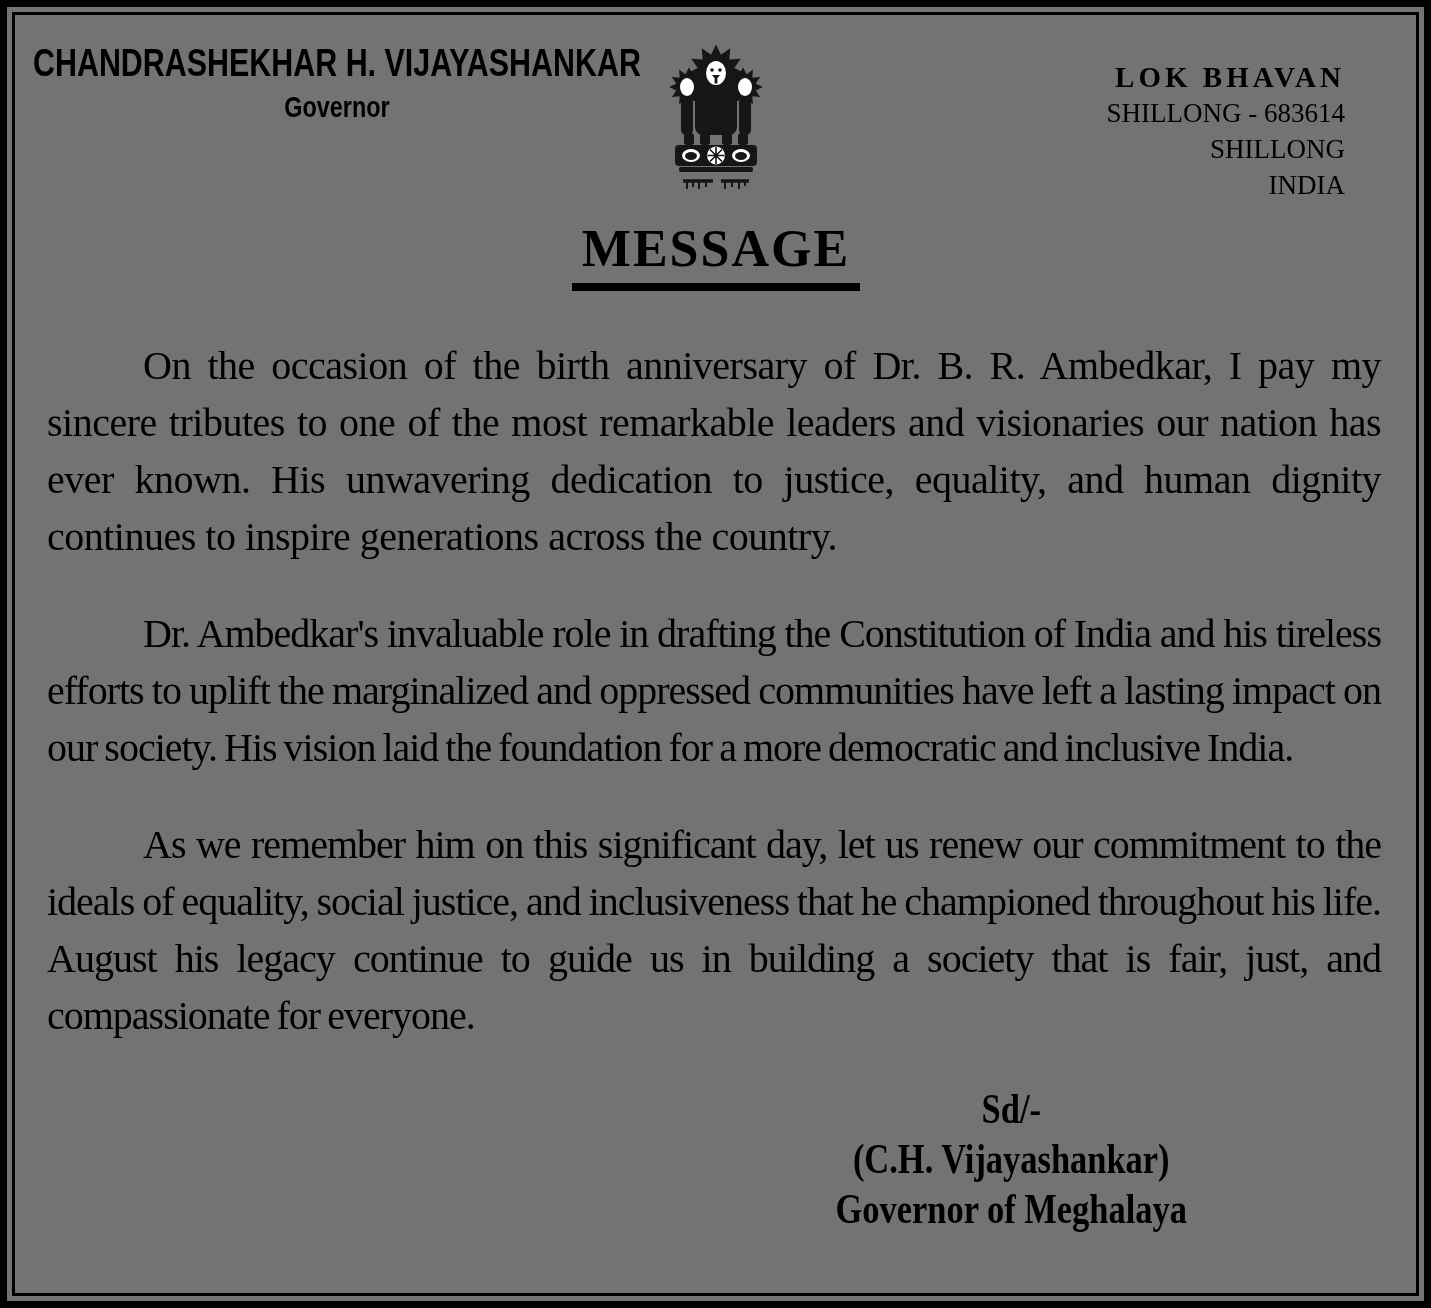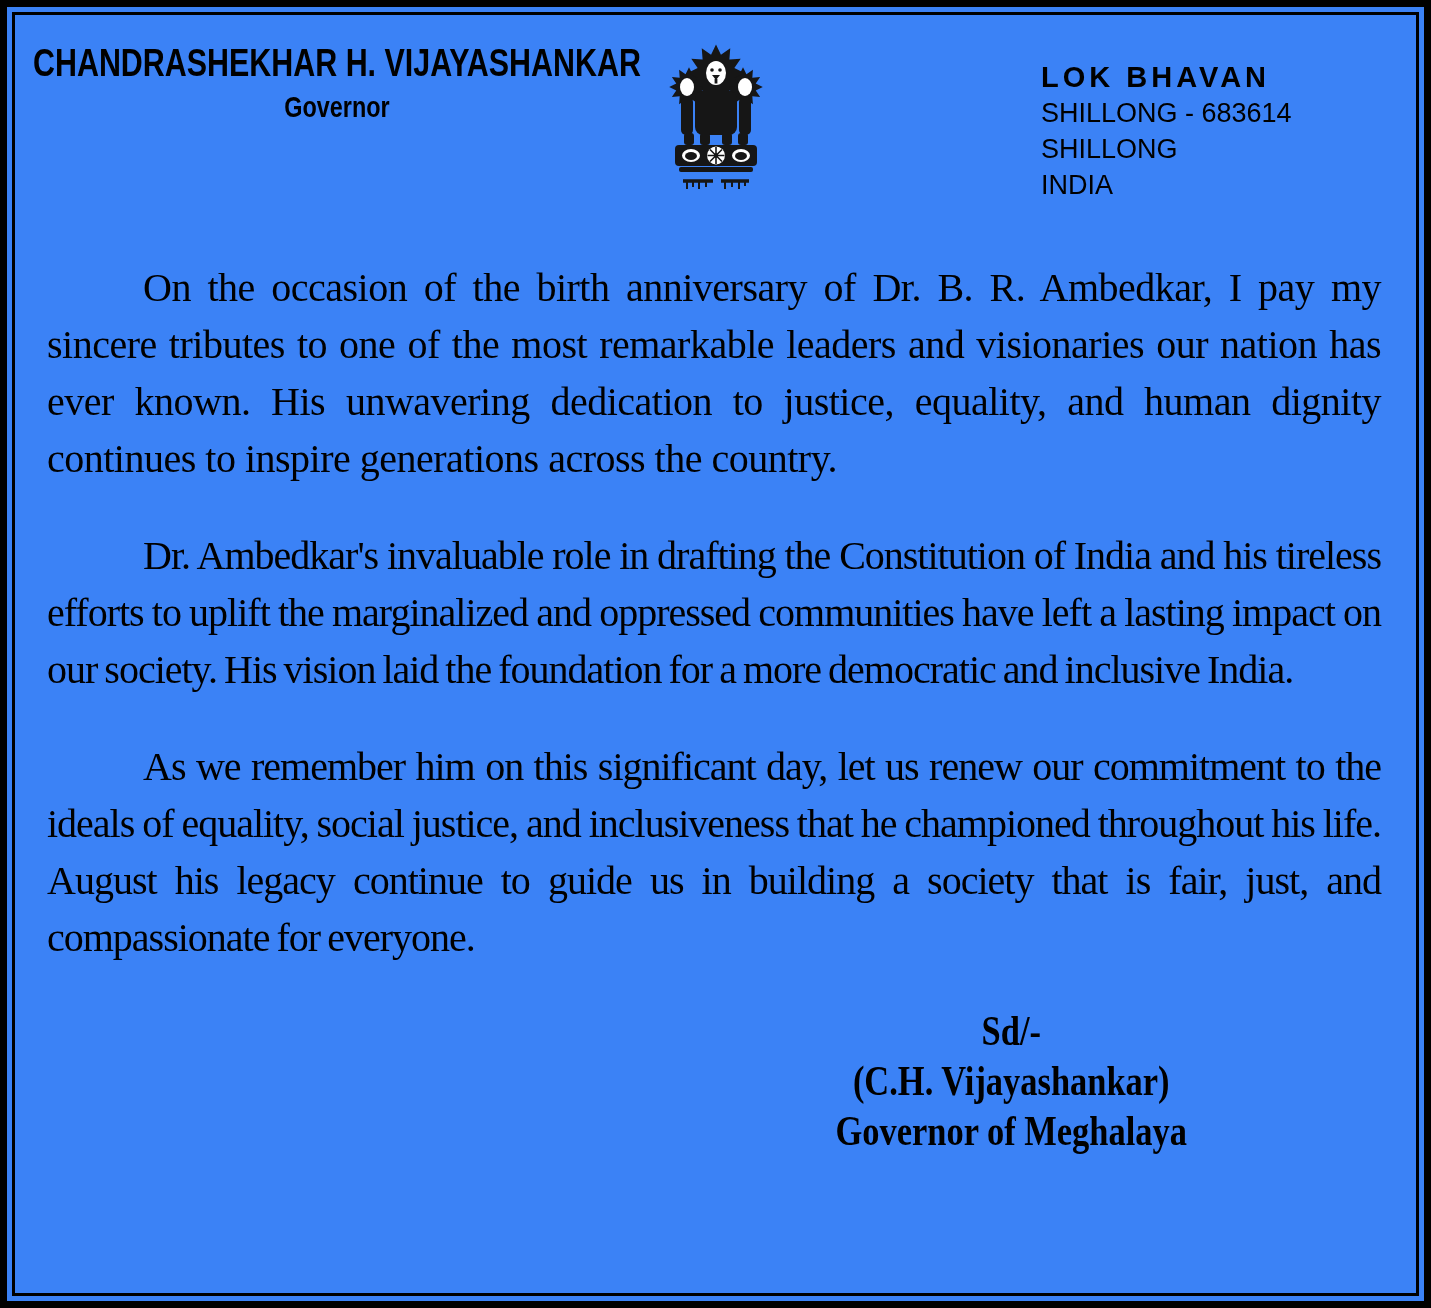--- a/index.html
+++ b/index.html
@@ -1,39 +1,39 @@
 <!DOCTYPE html>
 <html><head>
 <meta charset="utf-8">
 <style>
   html,body{margin:0;padding:0;background:#ffffff;}
   .page{
     width:1431px;height:1308px;box-sizing:border-box;
-    background:#3b82f6;border:7px solid #000;padding:5px;
+    background:#737373;border:7px solid #000;padding:5px;
   }
   .frame{
     box-sizing:border-box;width:100%;height:100%;
     border:3px solid #000;position:relative;overflow:hidden;
     padding:24px 31px 16px 32px;
     color:#000;font-family:"Liberation Serif", serif;
   }
   
   .hdr{position:relative;height:172px;}
   .officer{
     width:-moz-fit-content;width:fit-content;text-align:center;
     transform:scaleX(0.78);transform-origin:left top;
     font-family:"Liberation Sans", sans-serif;font-weight:bold;
     margin-left:-14px;margin-top:2px;
   }
   .officer-name{font-size:39px;line-height:1.12;white-space:nowrap;letter-spacing:0px;}
   .officer-title{font-size:30px;margin-top:5px;}
   .emblem{position:absolute;left:50%;top:0;transform:translateX(-50%);line-height:0;}
   .addr{
-    position:absolute;right:52px;top:18px;width:292px;text-align:left;
-    font-family:Liberation Sans, sans-serif;font-size:27px;line-height:36px;
+    position:absolute;right:40px;top:18px;width:292px;text-align:right;
+    font-family:Liberation Serif, serif;font-size:27px;line-height:36px;
   }
   .addr-main{font-weight:bold;font-size:29px;letter-spacing:4px;}
   
   .title-row{text-align:center;margin-top:6px;}
   .doc-title{
     display:inline-block;margin:0;font-size:52px;font-weight:bold;
     letter-spacing:2px;border-bottom:8px solid #000;padding:0 10px 5px 10px;
     font-family:"Liberation Serif", serif;
   }
   
@@ -112,20 +112,23 @@
       </span>
 
       <div class="addr">
         <div class="addr-main">LOK BHAVAN</div>
         <div>SHILLONG - 683614</div>
         <div>SHILLONG</div>
         <div>INDIA</div>
       </div>
     </div>
 
+    <div class="title-row">
+      <h1 class="doc-title">MESSAGE</h1>
+    </div>
 
     <div class="body">
       <p>On the occasion of the birth anniversary of Dr. B. R. Ambedkar, I pay my sincere tributes to one of the most remarkable leaders and visionaries our nation has ever known. His unwavering dedication to justice, equality, and human dignity continues to inspire generations across the country.</p>
       <p class="tight">Dr. Ambedkar's invaluable role in drafting the Constitution of India and his tireless efforts to uplift the marginalized and oppressed communities have left a lasting impact on our society. His vision laid the foundation for a more democratic and inclusive India.</p>
       <p class="tight">As we remember him on this significant day, let us renew our commitment to the ideals of equality, social justice, and inclusiveness that he championed throughout his life. August his legacy continue to guide us in building a society that is fair, just, and compassionate for everyone.</p>
     </div>
 
     <div class="sig">
       <div>Sd/-</div>
       <div>(C.H. Vijayashankar)</div>

